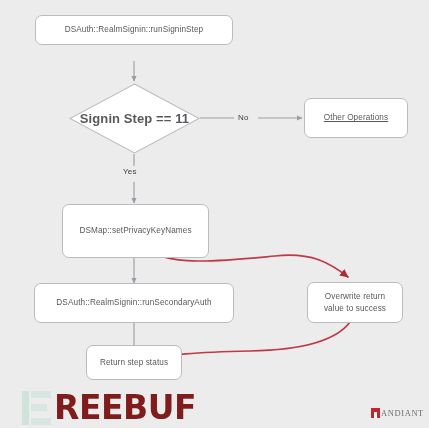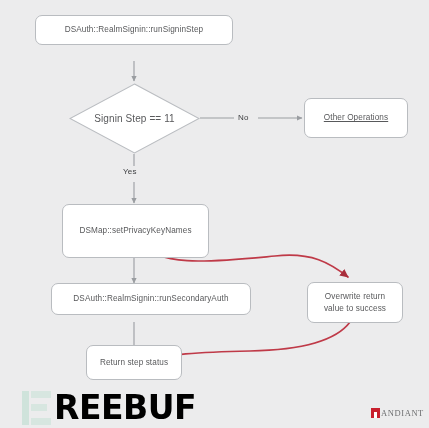--- a/index.html
+++ b/index.html
@@ -45,23 +45,24 @@
   .diamond-label {
     position: absolute;
     left: 0;
     top: 0;
     width: 100%;
     height: 100%;
     display: flex;
     align-items: center;
     justify-content: center;
     color: #58595b;
-    font-size: 10px;
+    font-size: 13px;
     letter-spacing: 0.1px;
     pointer-events: none;
+    font-weight: bold;
   }
   .edge-label {
     position: absolute;
     color: #3f4043;
     font-size: 8px;
     font-weight: normal;
     letter-spacing: 0.2px;
   }
   svg.layer {
     position: absolute;
@@ -106,21 +107,21 @@
     background: #d7e6e0;
     display: block;
   }
   .fb-ebox i:nth-child(1) { top: 0; }
   .fb-ebox i:nth-child(2) { top: 13px; width: 16px; }
   .fb-ebox i:nth-child(3) { top: 27px; }
   .fb-text {
     font-family: "DejaVu Sans", sans-serif;
     font-size: 33px;
     font-weight: bold;
-    color: #000000;
+    color: #7f1d1d;
     letter-spacing: -0.5px;
     line-height: 34px;
   }
   
   #mandiant-logo {
     position: absolute;
     left: 371px;
     top: 408px;
     display: flex;
     align-items: center;
@@ -192,21 +193,21 @@
   </div>
 
   <div class="node" style="left:304px; top:98px; width:104px; height:40px;text-decoration:underline;">
     <span class="node-label">Other Operations</span>
   </div>
 
   <div class="node" style="left:62px; top:204px; width:147px; height:54px;">
     <span class="node-label">DSMap::setPrivacyKeyNames</span>
   </div>
 
-  <div class="node" style="left:51px; top:283px; width:200px; height:32px;">
+  <div class="node" style="left:34px; top:283px; width:200px; height:40px;">
     <span class="node-label">DSAuth::RealmSignin::runSecondaryAuth</span>
   </div>
 
   <div class="node" style="left:307px; top:282px; width:96px; height:41px;">
     <span class="node-label">Overwrite return
 value to success</span>
   </div>
 
   <div class="node" style="left:86px; top:345px; width:96px; height:35px;">
     <span class="node-label">Return step status</span>

